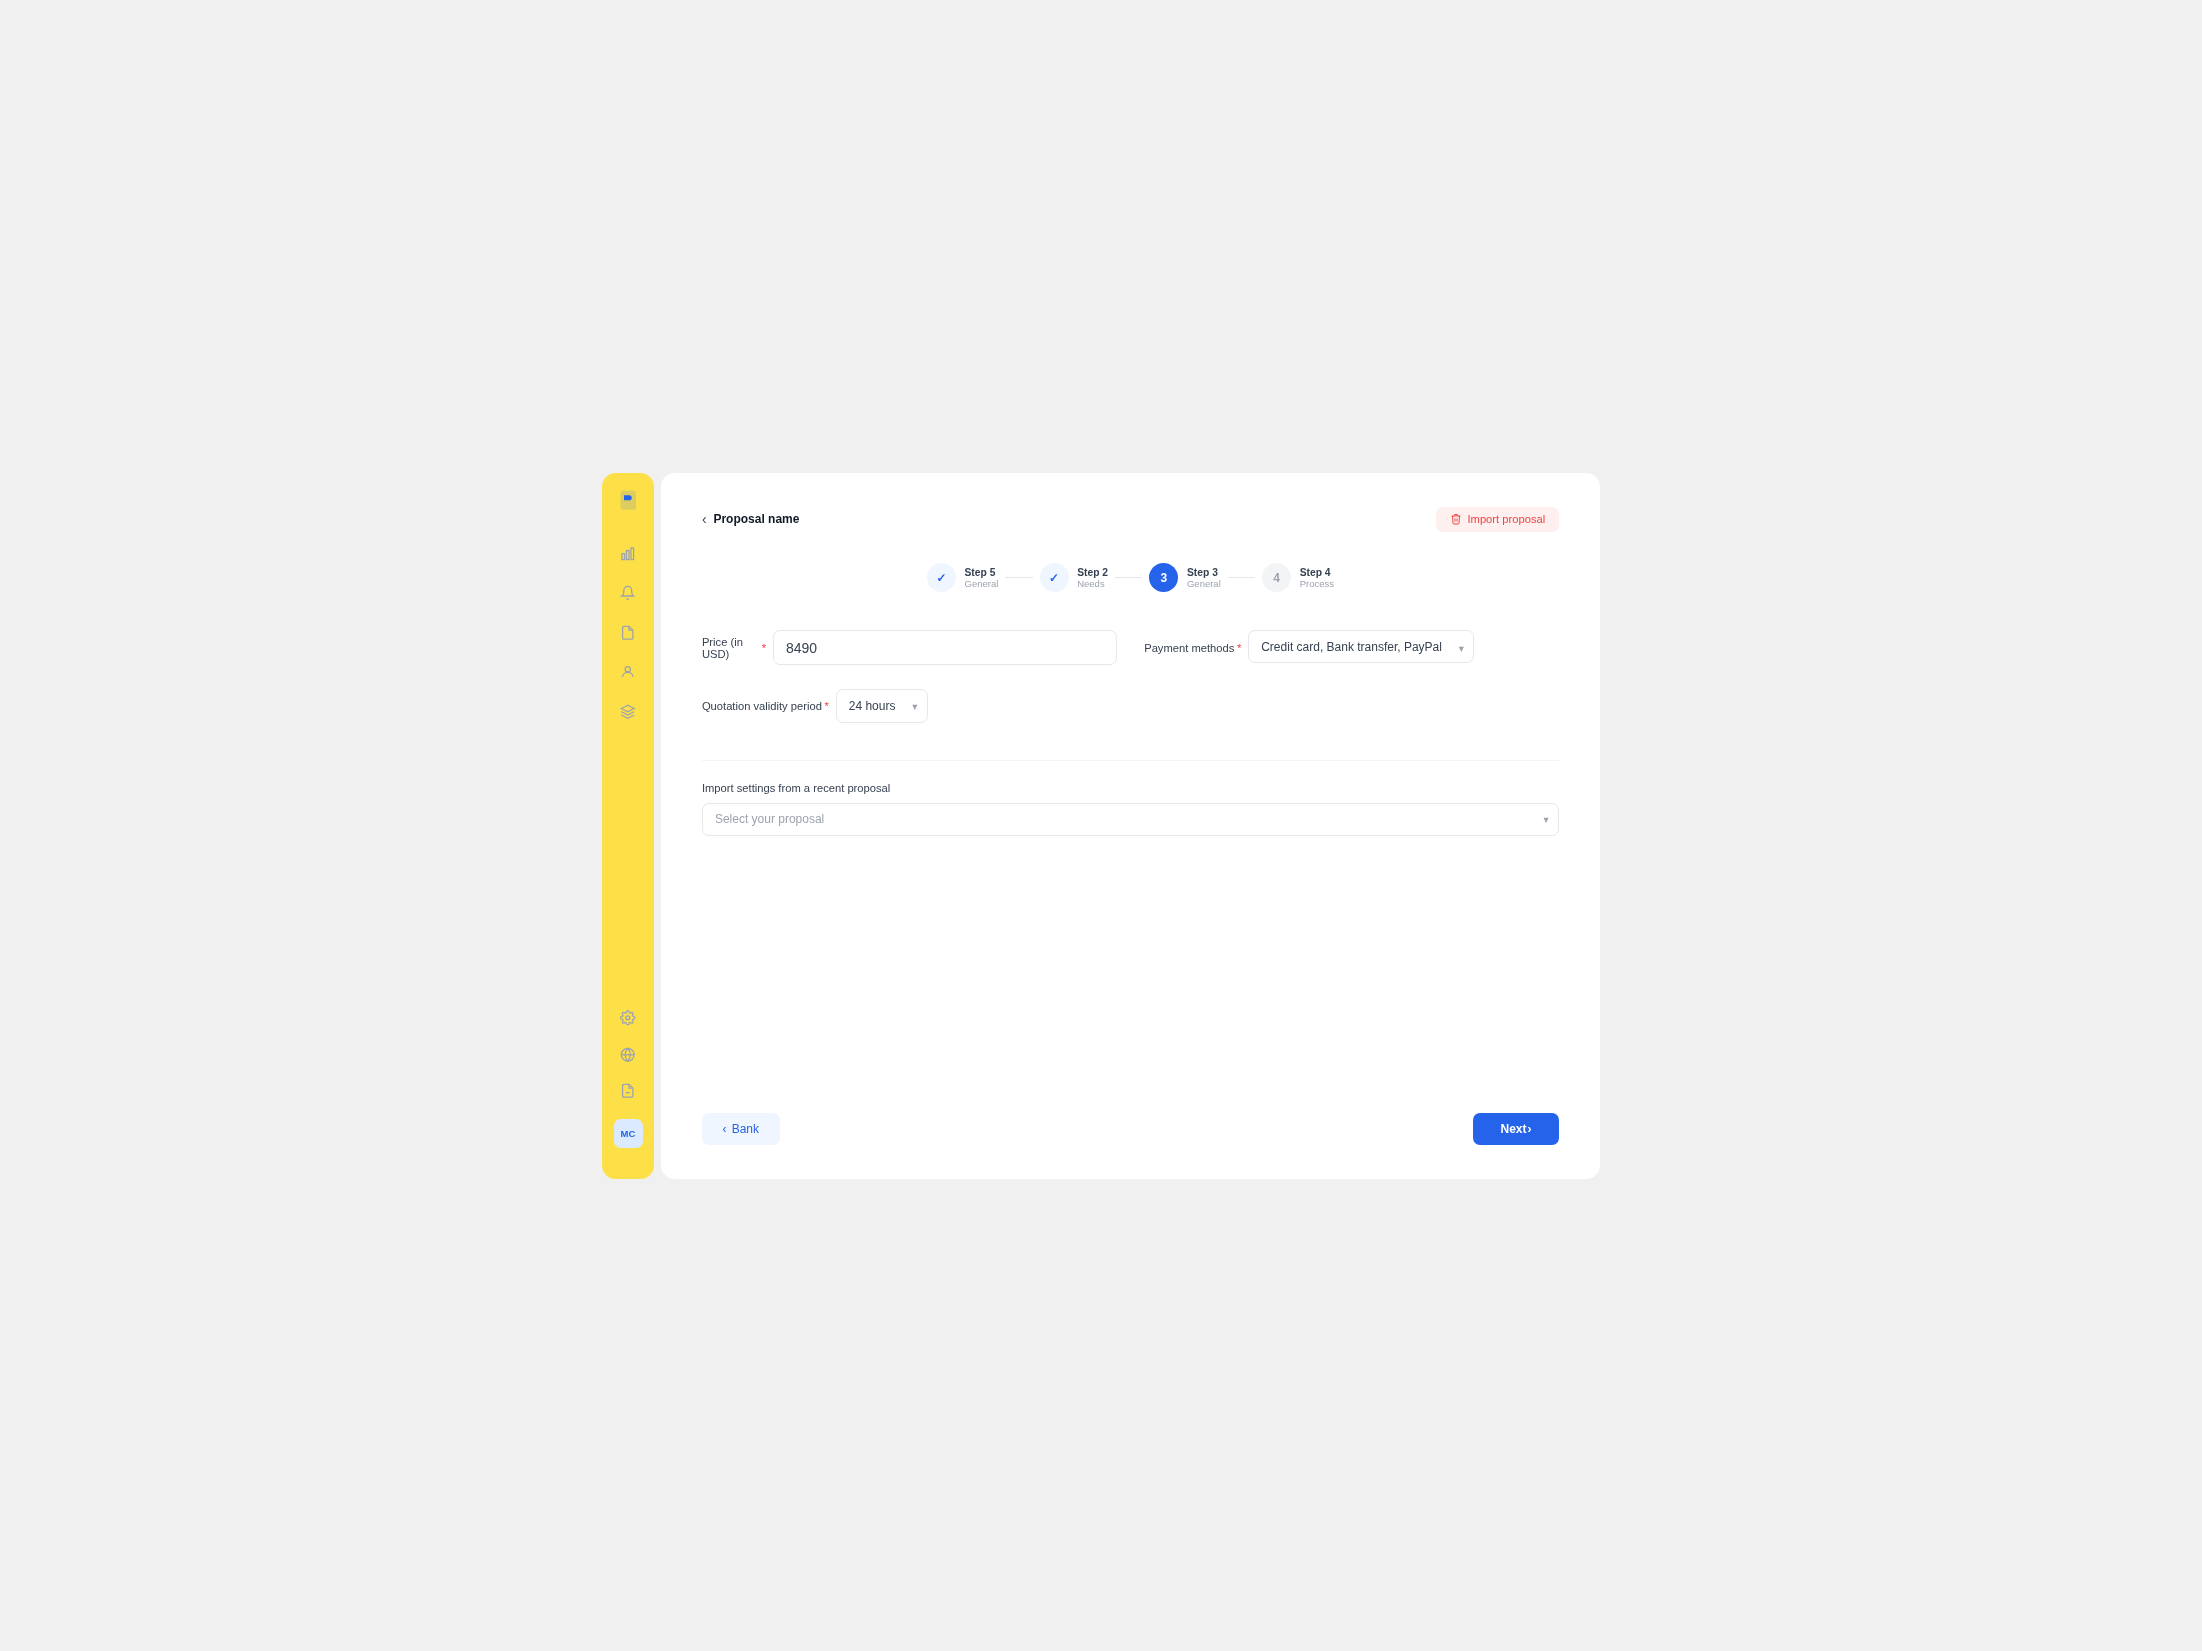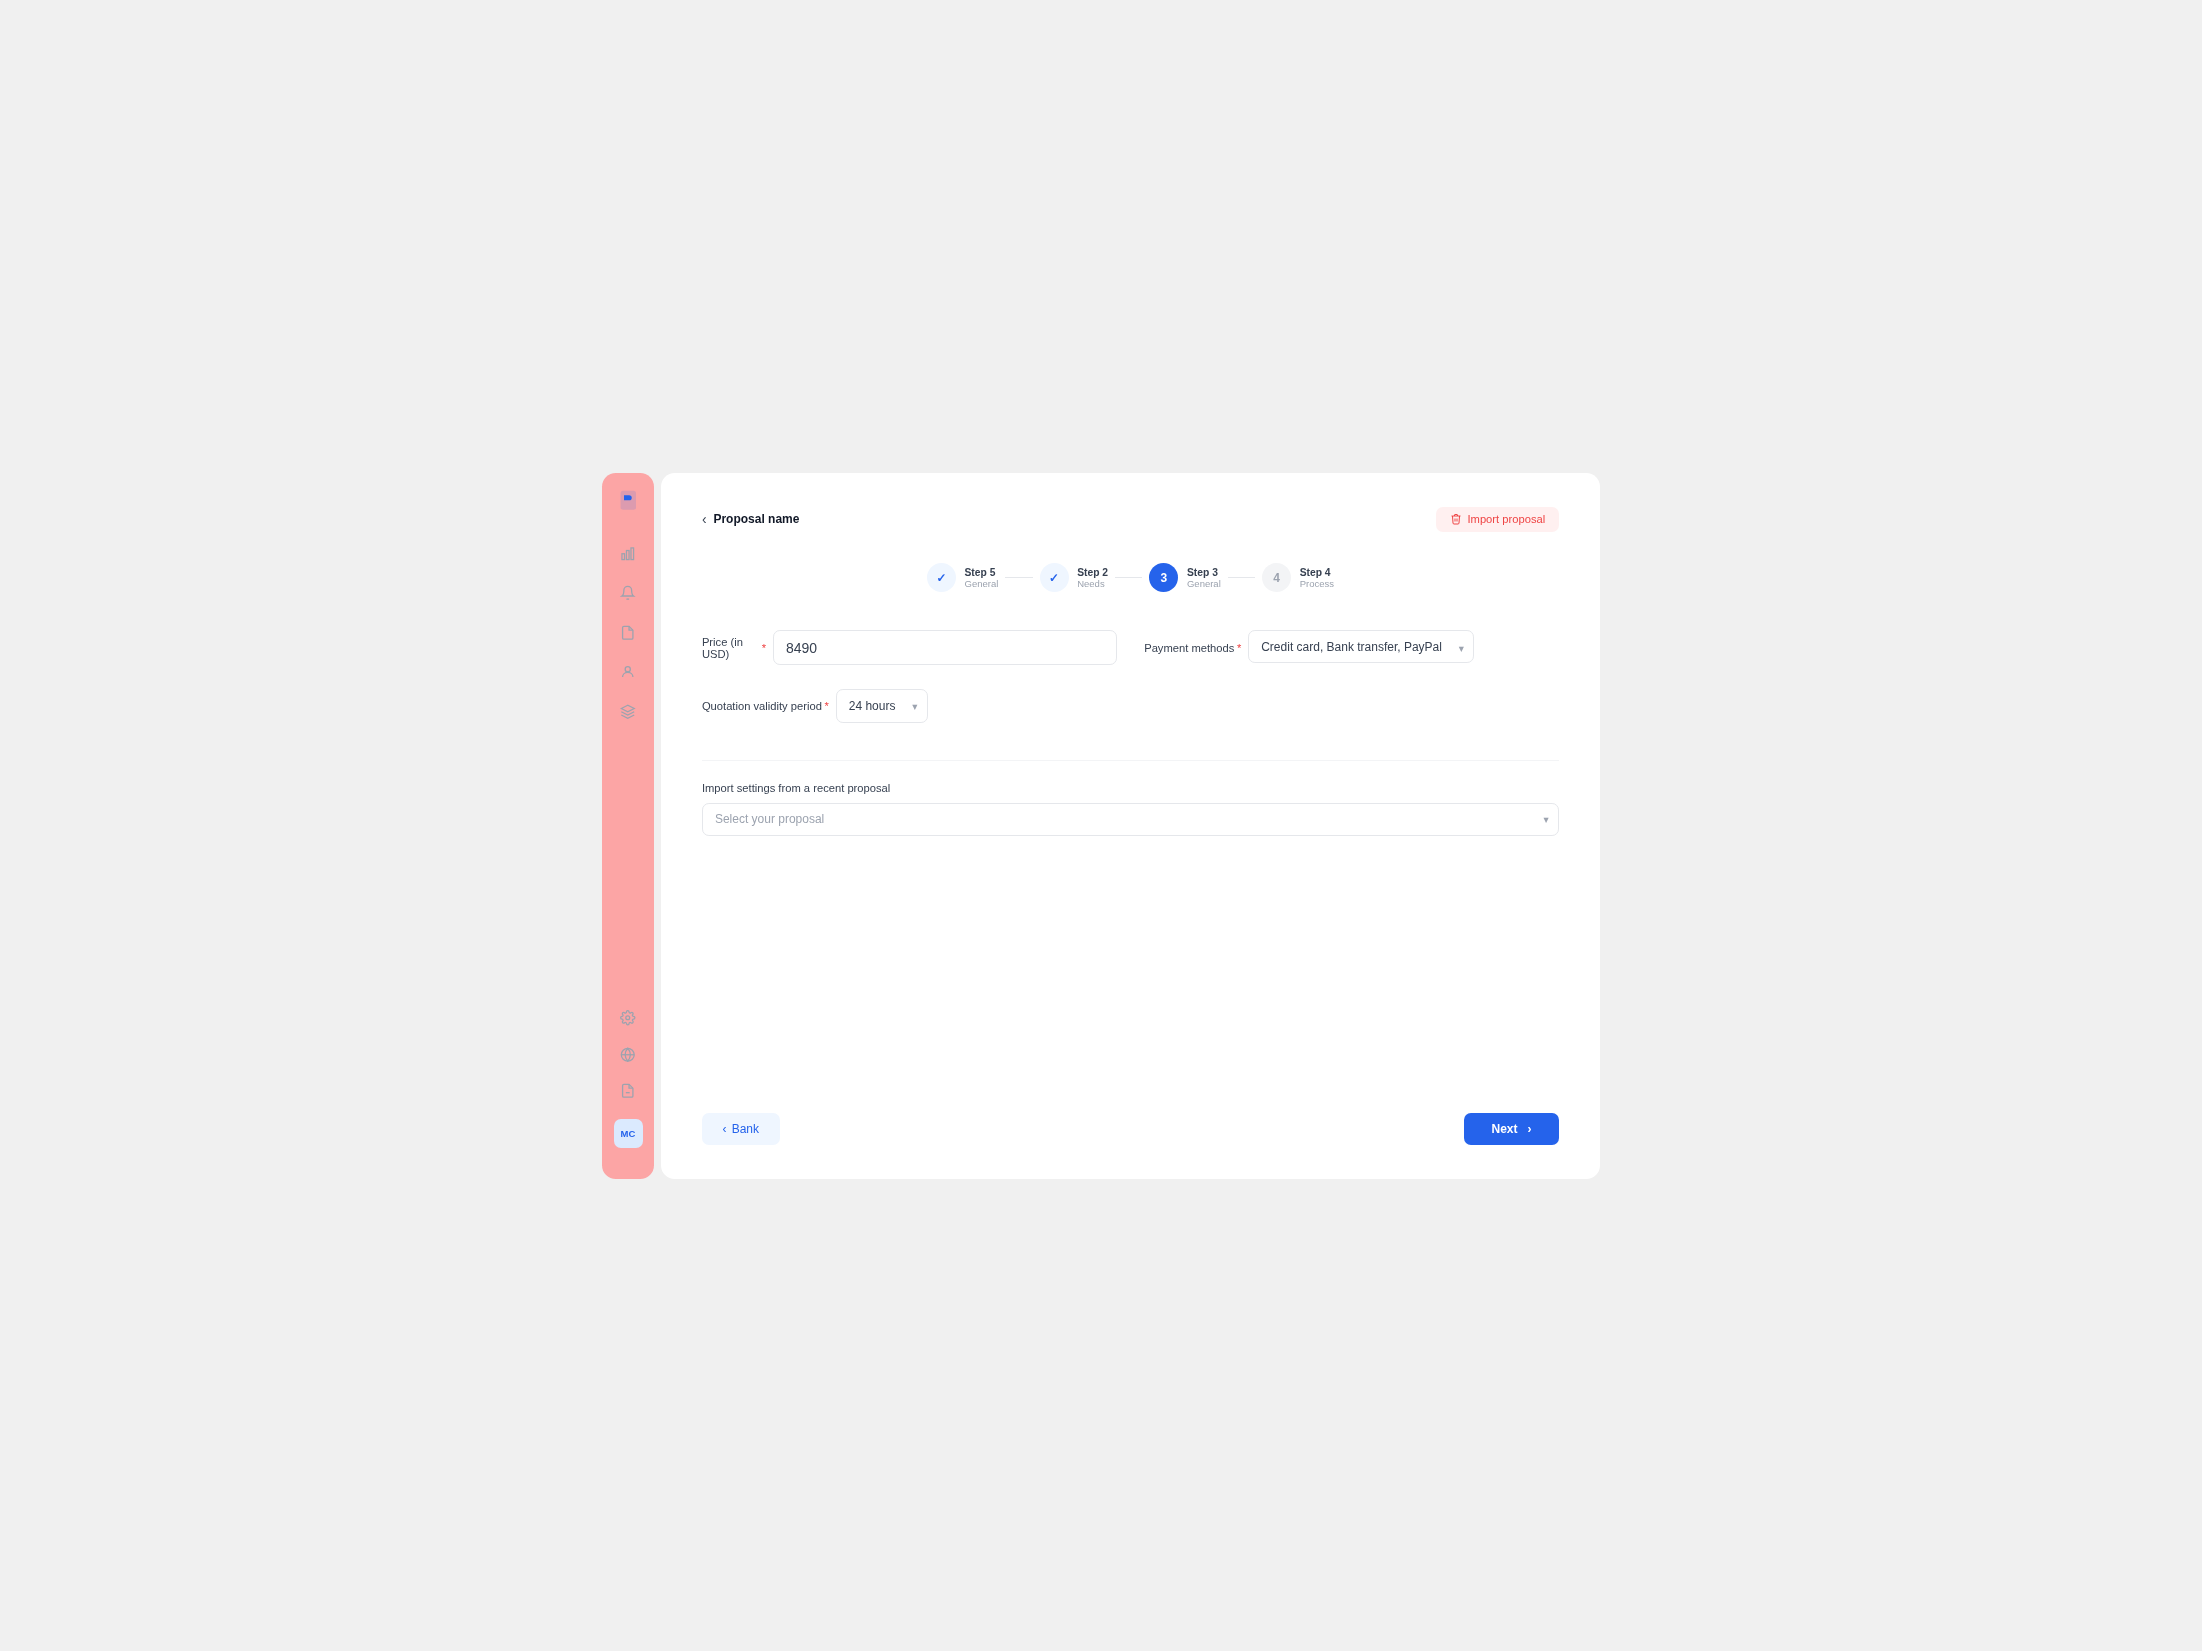--- a/index.html
+++ b/index.html
@@ -14,21 +14,21 @@
     .app-container {
       display: flex;
       width: 998px;
       min-height: 706px;
       background: #f0f0f0;
       position: relative;
     }
     
     .sidebar {
       width: 52px;
-      background: #fca5a5;
+      background: #fde047;
       border-radius: 13.8px;
       display: flex;
       flex-direction: column;
       align-items: center;
       padding: 17px 0;
       margin-right: 6.9px;
       position: relative;
     }
     .sidebar-top {
       display: flex;
@@ -252,21 +252,21 @@
       border: none;
       border-radius: 6.9px;
       padding: 8.6px 20.6px;
       font-size: 12px;
       font-weight: 500;
       cursor: pointer;
     }
     .next-btn {
       display: flex;
       align-items: center;
-      gap: 10px;
+      gap: 1px;
       background: #2563eb;
       color: #fff;
       border: none;
       border-radius: 6.9px;
       padding: 8.6px 27.5px;
       font-size: 12px;
       font-weight: 600;
       cursor: pointer;
     }
   </style>

